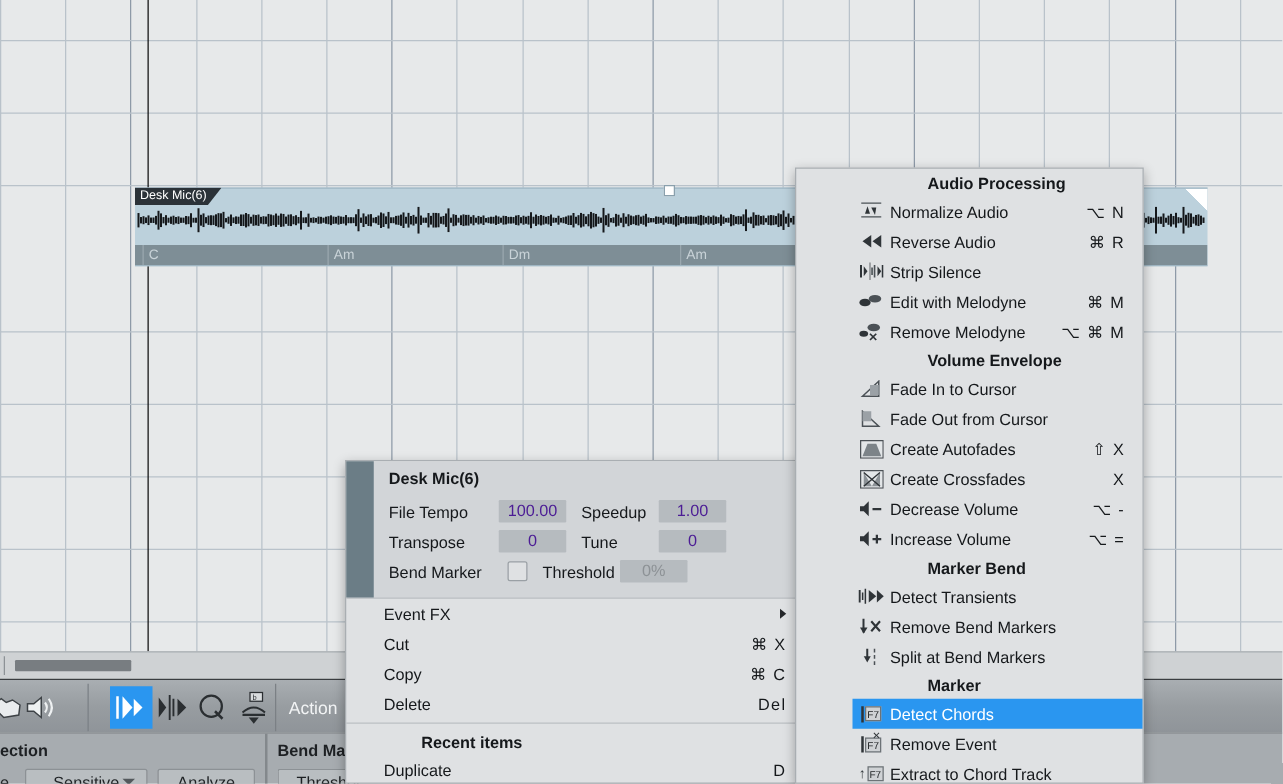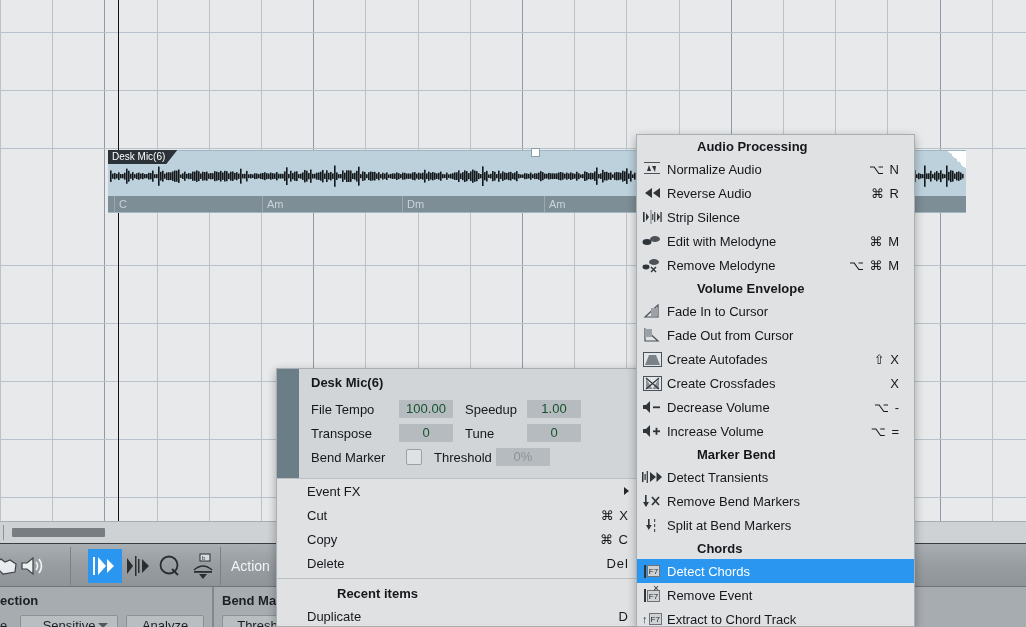--- a/index.html
+++ b/index.html
@@ -149,21 +149,21 @@
   }
   .clipinfo .tab {
     position: absolute; left: 0; top: 0; bottom: 0; width: 22px; background: #6b7d86;
   }
   .clipinfo .title { font-weight: bold; font-size: 13px; margin-bottom: 7px; }
   .ci-row { display: flex; align-items: center; height: 24px; }
   .ci-lbl { width: 88px; font-size: 13px; }
   .ci-val {
     width: 54px; height: 18px; background: #b6bbbf;
     font-size: 13px; text-align: center; line-height: 18px;
-    color: #14532d; border-radius: 1px;
+    color: #4c1d95; border-radius: 1px;
   }
   .ci-val.dim { color: #8d9296; }
   .ci-lbl2 { width: 74px; font-size: 13px; padding-left: 12px; }
   .ci-check {
     width: 16px; height: 16px; background: #dfe1e3;
     border: 1px solid #9aa0a5; margin-left: 7px; border-radius: 2px;
   }
 
   .f7badge {
     display: inline-block; border: 1px solid #6d7377; background: #cfd2d5;
@@ -779,21 +779,21 @@
           <div class="lbl">Recent items</div>
         </div>
         <div class="mi">
           <div class="ico"></div>
           <div class="lbl">Duplicate</div>
           <div class="key">D</div>
         </div>
       </div>
   </div>
 
-  <div class="ctxmenu" id="audio-menu" style="left:636px; top:134px; width:279px; height:493px;">
+  <div class="ctxmenu" id="audio-menu" style="left:636px; top:134px; width:279px; height:493px;padding-left:45px;">
     <div id="audio-menu-items">
         <div class="mi section noicon">
           <div class="ico"></div>
           <div class="lbl">Audio Processing</div>
         </div>
         <div class="mi">
           <div class="ico">
             <svg width="18" height="16" viewBox="0 0 18 16">
               <rect x="1" y="1" width="16" height="1" fill="#4b5156" stroke-dasharray="2 1.5"></rect>
               <rect x="1" y="12" width="16" height="1" fill="#4b5156" stroke-dasharray="2 1.5"></rect>
@@ -952,21 +952,21 @@
               <rect x="9" y="1" width="1.2" height="3" fill="#4b5156"></rect>
               <rect x="9" y="6" width="1.2" height="3" fill="#4b5156"></rect>
               <rect x="9" y="11" width="1.2" height="3" fill="#4b5156"></rect>
             </svg>
           </div>
           <div class="lbl">Split at Bend Markers</div>
           <div class="key"></div>
         </div>
         <div class="mi section noicon">
           <div class="ico"></div>
-          <div class="lbl">Chords</div>
+          <div class="lbl">Marker</div>
         </div>
         <div class="mi hl">
           <div class="ico">
             <span style="display:inline-flex;align-items:center;">
               <span style="display:inline-block;width:2px;height:13px;background:#2f3438;margin-right:1px;"></span>
               <span class="f7badge">F7</span>
             </span>
           </div>
           <div class="lbl">Detect Chords</div>
           <div class="key"></div>

